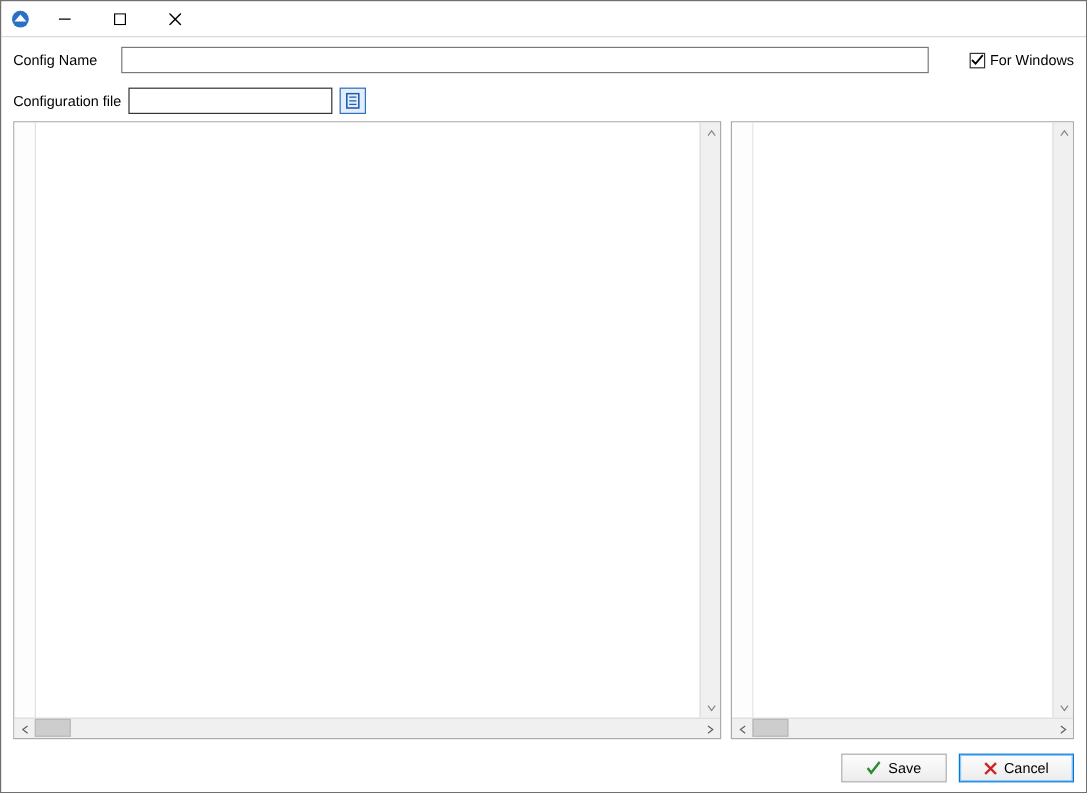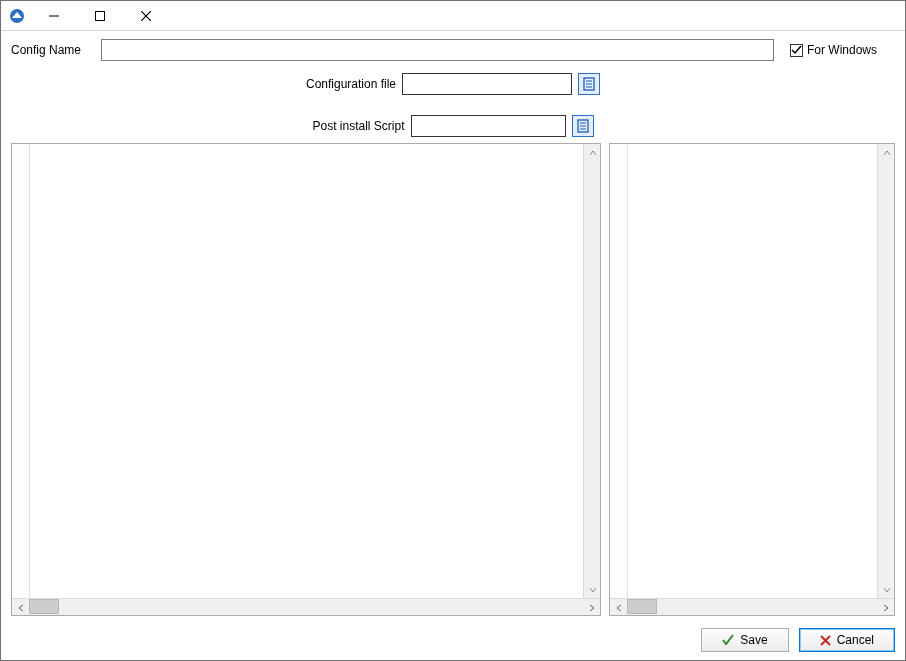--- a/index.html
+++ b/index.html
@@ -13,25 +13,25 @@
 
   .content { flex: 1; display: flex; flex-direction: column; padding: 8px 10px 6px 10px; gap: 6px; }
 
   .toprow { display: flex; align-items: center; gap: 10px; }
   .label { white-space: nowrap; }
   .cfglabel { width: 80px; }
   .text-input { flex: 1; height: 22px; border: 1px solid #7a7a7a; padding: 0 4px; background:#fff; font: inherit; }
   .combo-wrap { flex:1; position:relative; }
   .combo { width:100%; height: 22px; border: 1px solid #7a7a7a; background: linear-gradient(#efefef,#e5e5e5); padding: 0 22px 0 4px; font: inherit; appearance:none; }
   .combo-arrow { position:absolute; right:6px; top:50%; transform:translateY(-50%); pointer-events:none; }
-  .chkcol { display:flex; flex-direction:column; gap:2px; width:105px; margin-left:6px; }
+  .chkcol { display:flex; flex-direction:column; gap:2px; width:105px; margin-left:6px;align-items:flex-end; }
   .chk { display:flex; align-items:center; gap:4px; }
   .chkbox { width:13px; height:13px; border:1px solid #333; display:flex; align-items:center; justify-content:center; background:#fff; }
 
-  .filerow { display:flex; align-items:center; gap:10px;flex-direction:column; }
+  .filerow { display:flex; align-items:center; gap:10px; }
   .filegroup { display:flex; align-items:center; gap:6px; }
   .file-input { width: 170px; height:22px; border:1px solid #333; background:#fff; padding:0 4px; font:inherit; }
   .file-input.short { width:155px; }
   .iconbtn { width:22px; height:22px; border:1px solid #2a71c4; background:#e4eefb; display:flex; align-items:center; justify-content:center; }
 
   .panes { flex:1; display:flex; gap:8px; min-height:0; }
   .pane { border:1px solid #ababab; position:relative; display:flex; flex-direction:column; background:#fff; }
   .pane.left { flex: 0 0 590px; }
   .pane.right { flex: 1; }
   .pane-body { flex:1; display:flex; overflow:hidden; }
@@ -105,32 +105,20 @@
         <div class="iconbtn">
           <svg width="14" height="14" viewBox="0 0 14 14">
             <rect x="2" y="1" width="10" height="12" fill="none" stroke="#1b5db4" stroke-width="1.3"></rect>
             <line x1="4" y1="4" x2="10" y2="4" stroke="#1b5db4"></line>
               <line x1="4" y1="7" x2="10" y2="7" stroke="#1b5db4"></line>
               <line x1="4" y1="10" x2="10" y2="10" stroke="#1b5db4"></line>
           </svg>
         </div>
       </div>
       <div style="flex:1;"></div>
-      <div class="filegroup">
-        <span class="label">Post install Script</span>
-        <input class="file-input short" type="text" value="" style="">
-        <div class="iconbtn">
-          <svg width="14" height="14" viewBox="0 0 14 14">
-            <rect x="2" y="1" width="10" height="12" fill="none" stroke="#1b5db4" stroke-width="1.3"></rect>
-            <line x1="4" y1="4" x2="10" y2="4" stroke="#1b5db4"></line>
-              <line x1="4" y1="7" x2="10" y2="7" stroke="#1b5db4"></line>
-              <line x1="4" y1="10" x2="10" y2="10" stroke="#1b5db4"></line>
-          </svg>
-        </div>
-      </div>
     </div>
 
     <div class="panes">
       <div class="pane left">
         <div class="pane-body">
           <div class="gutter"></div>
           <div class="textcanvas"></div>
           <div class="vscroll">
             <div class="sb-btn">
                 <svg width="8" height="8">

